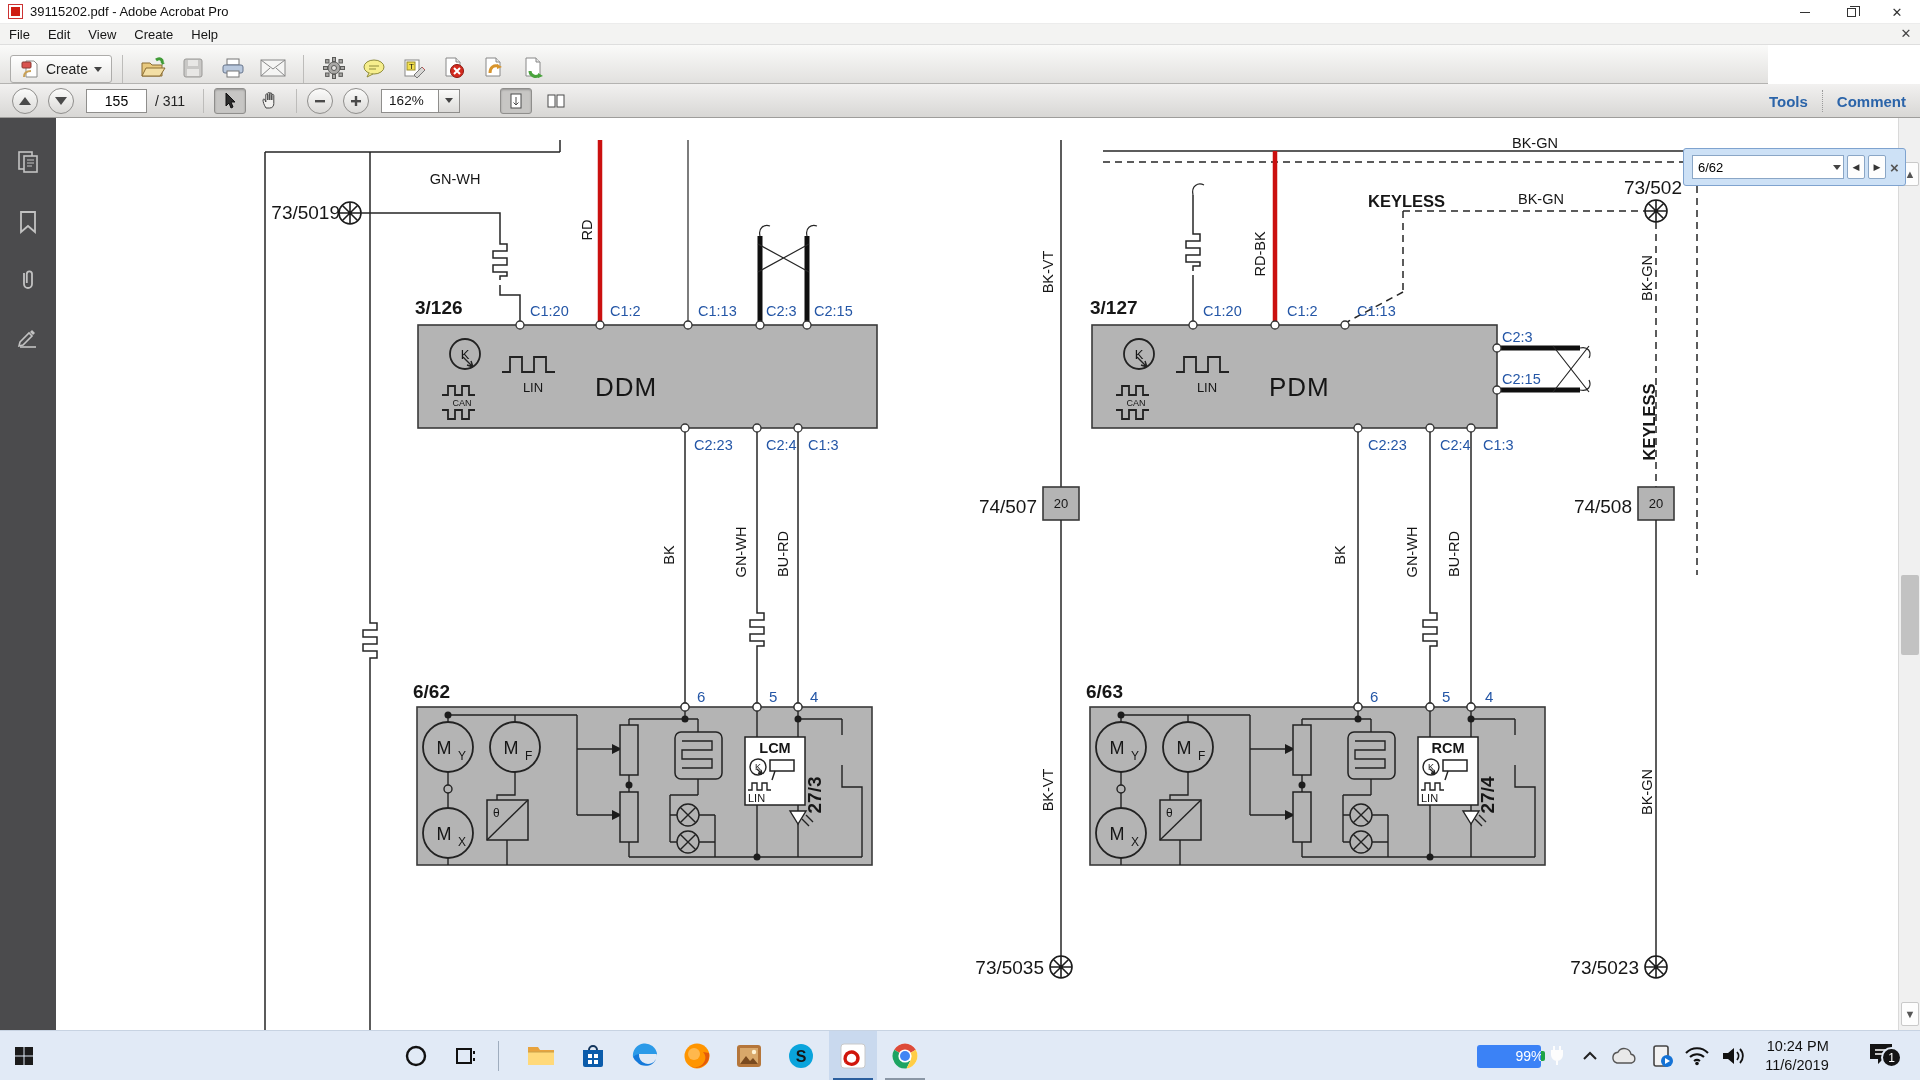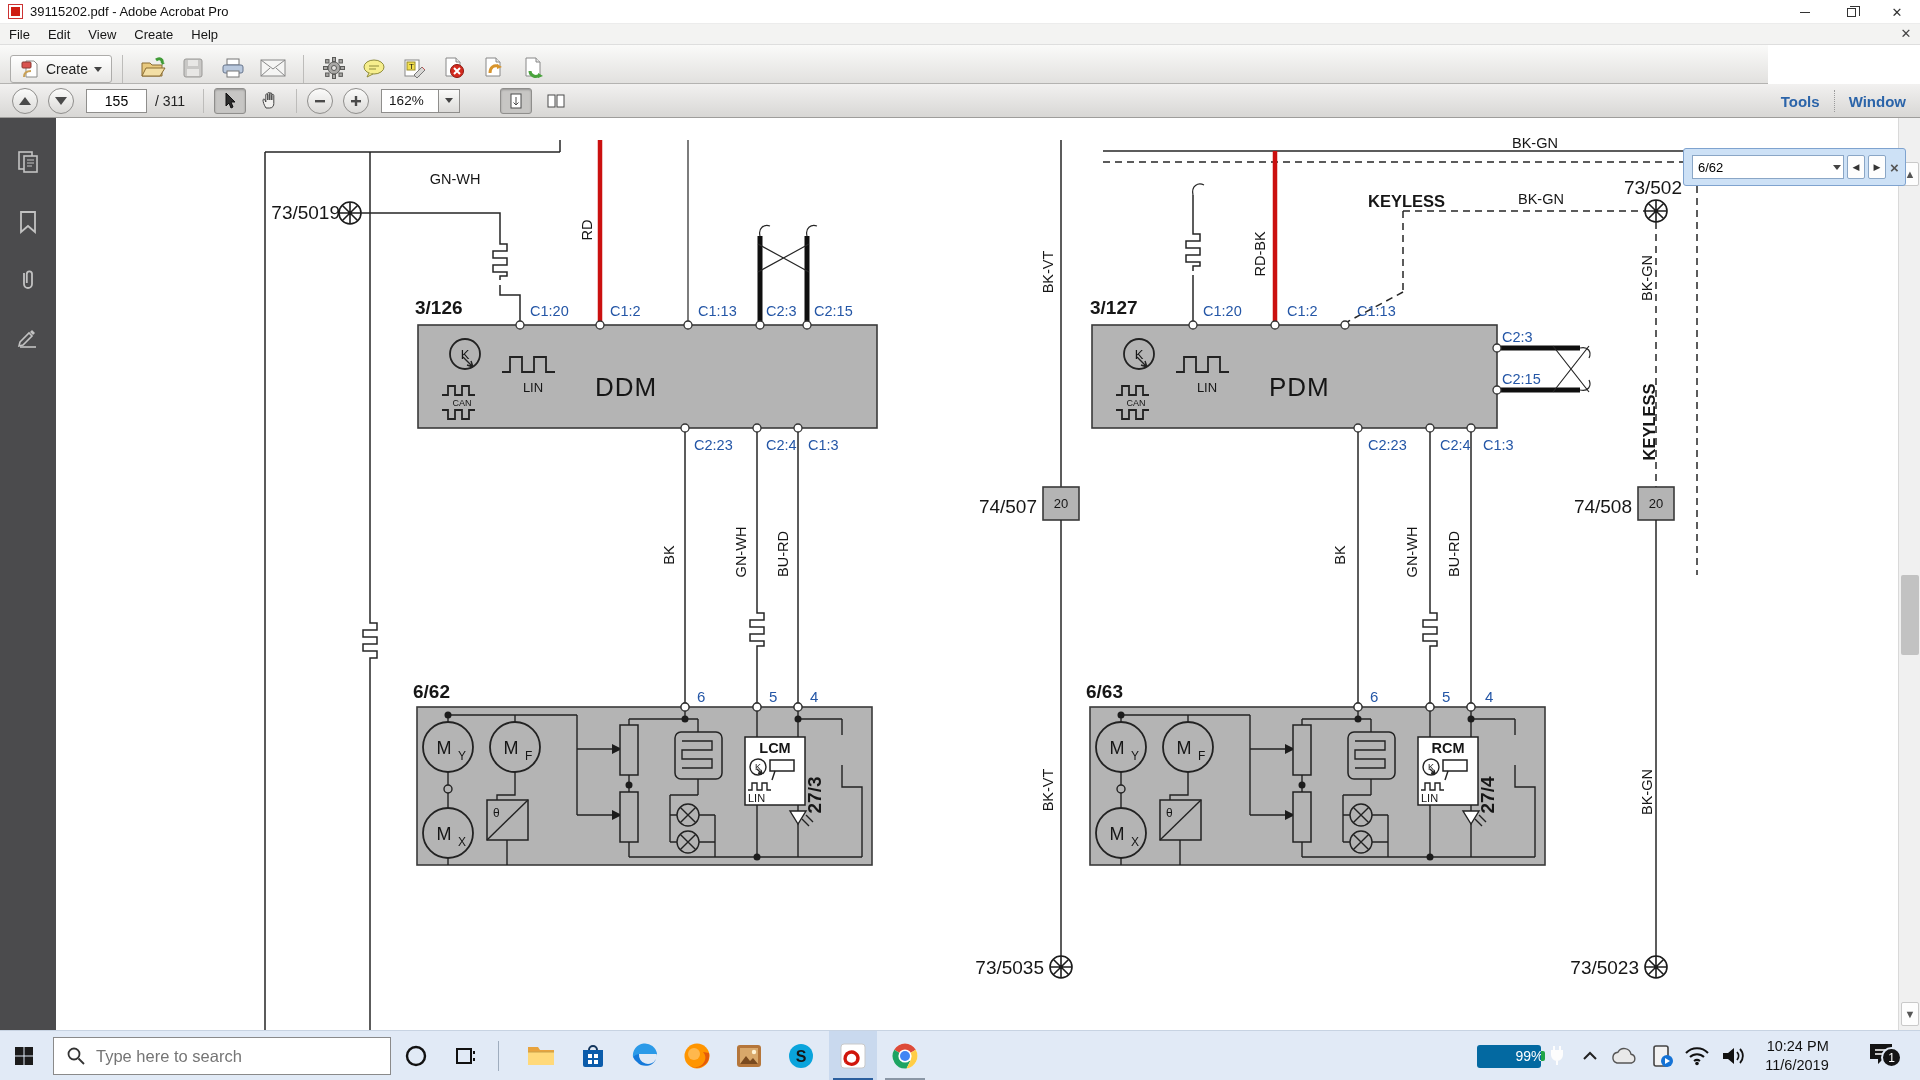--- a/index.html
+++ b/index.html
@@ -104,21 +104,21 @@
   .tk-search { position:absolute; left:53px; top:6px; width:338px; height:38px; background:#fff; border:1px solid #8a8a8a;
                display:flex; align-items:center; }
   .tk-search input { border:none; outline:none; font-size:16.5px; color:#444; width:270px;
                      font-family:"Liberation Sans",sans-serif; background:transparent; }
   .tk-sep { position:absolute; left:498px; top:10px; width:1px; height:30px; background:#9fadbe; }
   .underline-active { position:absolute; bottom:0; left:4px; width:40px; height:3px; background:#2b5f9e; }
   .underline-open   { position:absolute; bottom:0; left:4px; width:40px; height:3px; background:#8a97a6; }
   .tile-active { background:#c9d9ee; }
   .tray { position:absolute; top:0; right:0; height:50px; }
   .tray-item { position:absolute; top:0; height:50px; display:flex; align-items:center; justify-content:center; }
-  .battery { width:64px; height:23px; background:#0369a1; border-radius:3px; color:#fff; font-size:14px;
+  .battery { width:64px; height:23px; background:#3b82f6; border-radius:3px; color:#fff; font-size:14px;
              display:flex; align-items:center; justify-content:center;padding-left:41px; }
   .battery-tip { width:4px; height:10px; background:#1ea446; border-radius:0 2px 2px 0; }
   .clock { text-align:right; font-size:14.5px; line-height:19px; color:#111; }
   .badge { position:absolute; right:-8px; bottom:2px; width:21px; height:21px; border-radius:50%; background:#141414;
            border:2px solid #e1eaf6; color:#fff; font-size:12px; display:flex; align-items:center; justify-content:center; }
 </style>
 </head>
 <body>
 
 <div id="root">
@@ -296,21 +296,21 @@
     <div style="width:8px"></div>
     <div class="tool-sq">
         <svg width="20" height="18" viewBox="0 0 20 18">
           <rect x="2" y="3" width="7" height="12" fill="#fff" stroke="#4a4a4a"></rect>
           <rect x="11" y="3" width="7" height="12" fill="#fff" stroke="#4a4a4a"></rect>
         </svg>
       </div>
     <div class="tb2-right">
       <span class="panel-label">Tools</span>
       <span class="dot-sep"></span>
-      <span class="panel-label">Window</span>
+      <span class="panel-label">Comment</span>
     </div>
   </div>
 
   <div class="sidebar">
     <svg class="side-ico" style="top:32px" viewBox="0 0 24 24">
         <rect x="3" y="2" width="13" height="17" fill="none" stroke="#c2c2c2" stroke-width="1.6"></rect>
         <rect x="8" y="6" width="13" height="16" fill="#4b4b4d" stroke="#c2c2c2" stroke-width="1.6"></rect>
         <path d="M11,10 h7 M11,13 h7 M11,16 h5" stroke="#c2c2c2"></path>
       </svg>
     <svg class="side-ico" style="top:92px" viewBox="0 0 24 24">
@@ -627,27 +627,20 @@
 
   <div class="taskbar">
     <div class="tk-slot" style="left:0">
       <svg width="20" height="20" viewBox="0 0 20 20">
           <rect x="1" y="1" width="8.5" height="8.5" fill="#1b1b1b"></rect>
           <rect x="10.5" y="1" width="8.5" height="8.5" fill="#1b1b1b"></rect>
           <rect x="1" y="10.5" width="8.5" height="8.5" fill="#1b1b1b"></rect>
           <rect x="10.5" y="10.5" width="8.5" height="8.5" fill="#1b1b1b"></rect>
         </svg>
     </div>
-    <div class="tk-search">
-      <svg width="20" height="20" viewBox="0 0 20 20" style="margin:0 10px 0 12px">
-          <circle cx="8" cy="8" r="5.5" fill="none" stroke="#333" stroke-width="1.8"></circle>
-          <path d="M12.5,12.5 L18,18" stroke="#333" stroke-width="1.8"></path>
-        </svg>
-      <input placeholder="Type here to search" style="">
-    </div>
     <div class="tk-slot" style="left:392px">
       <svg width="24" height="24" viewBox="0 0 24 24">
           <circle cx="12" cy="12" r="9" fill="none" stroke="#111" stroke-width="2.4"></circle>
         </svg>
     </div>
     <div class="tk-slot" style="left:442px">
       <svg width="24" height="24" viewBox="0 0 24 24">
           <rect x="3" y="5" width="14" height="14" fill="none" stroke="#111" stroke-width="2"></rect>
           <path d="M20,7 v3 M20,14 v3" stroke="#111" stroke-width="2"></path>
         </svg>

